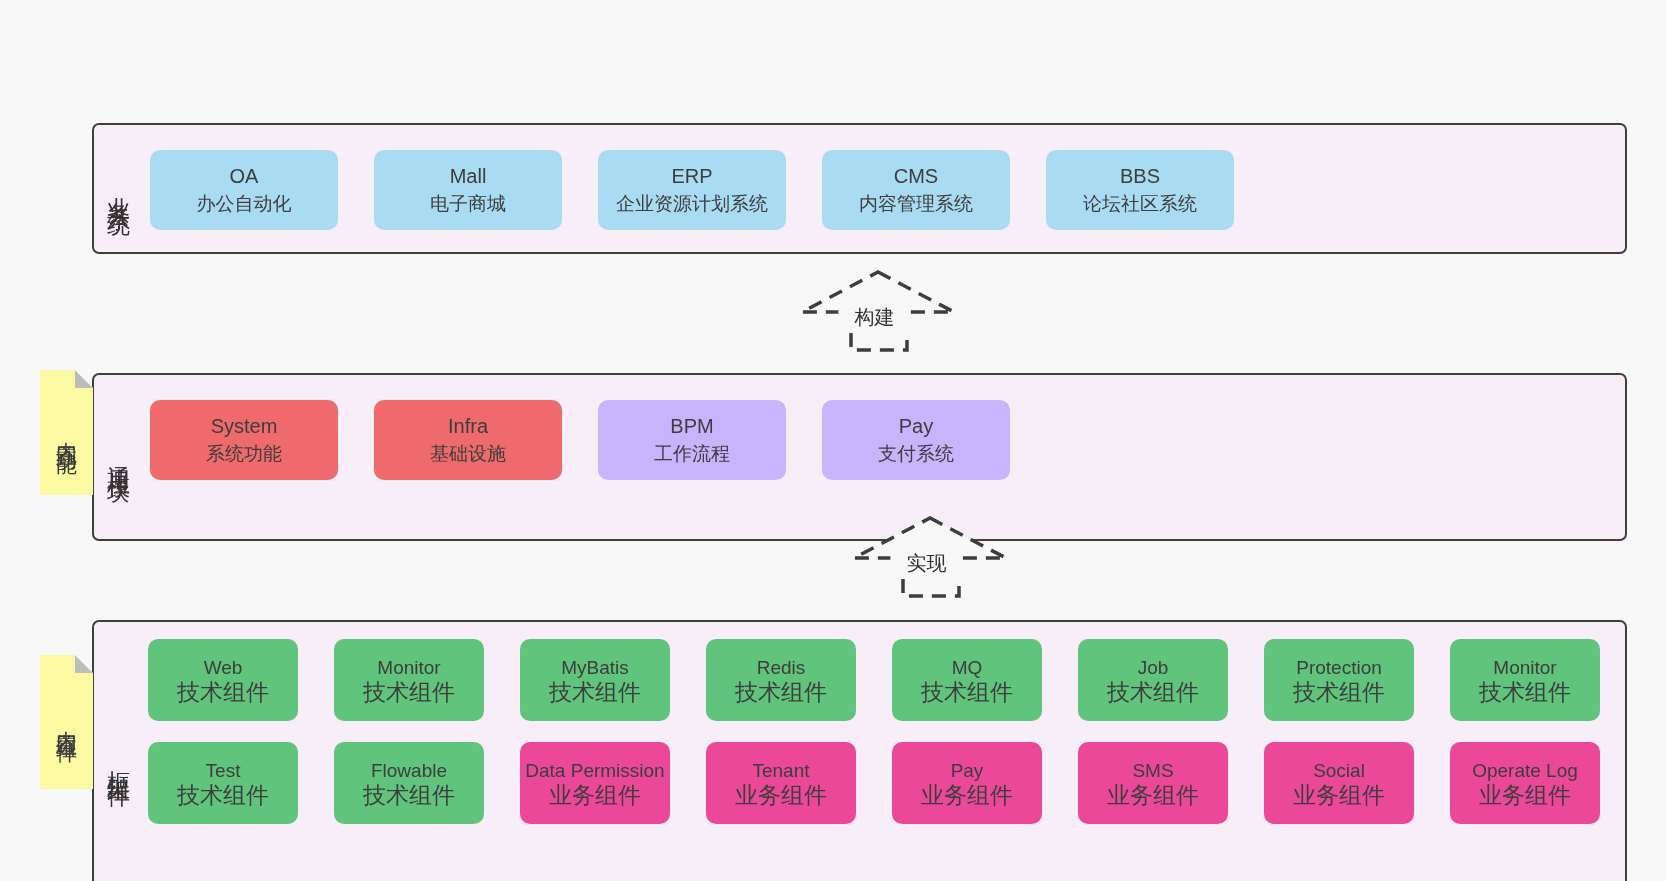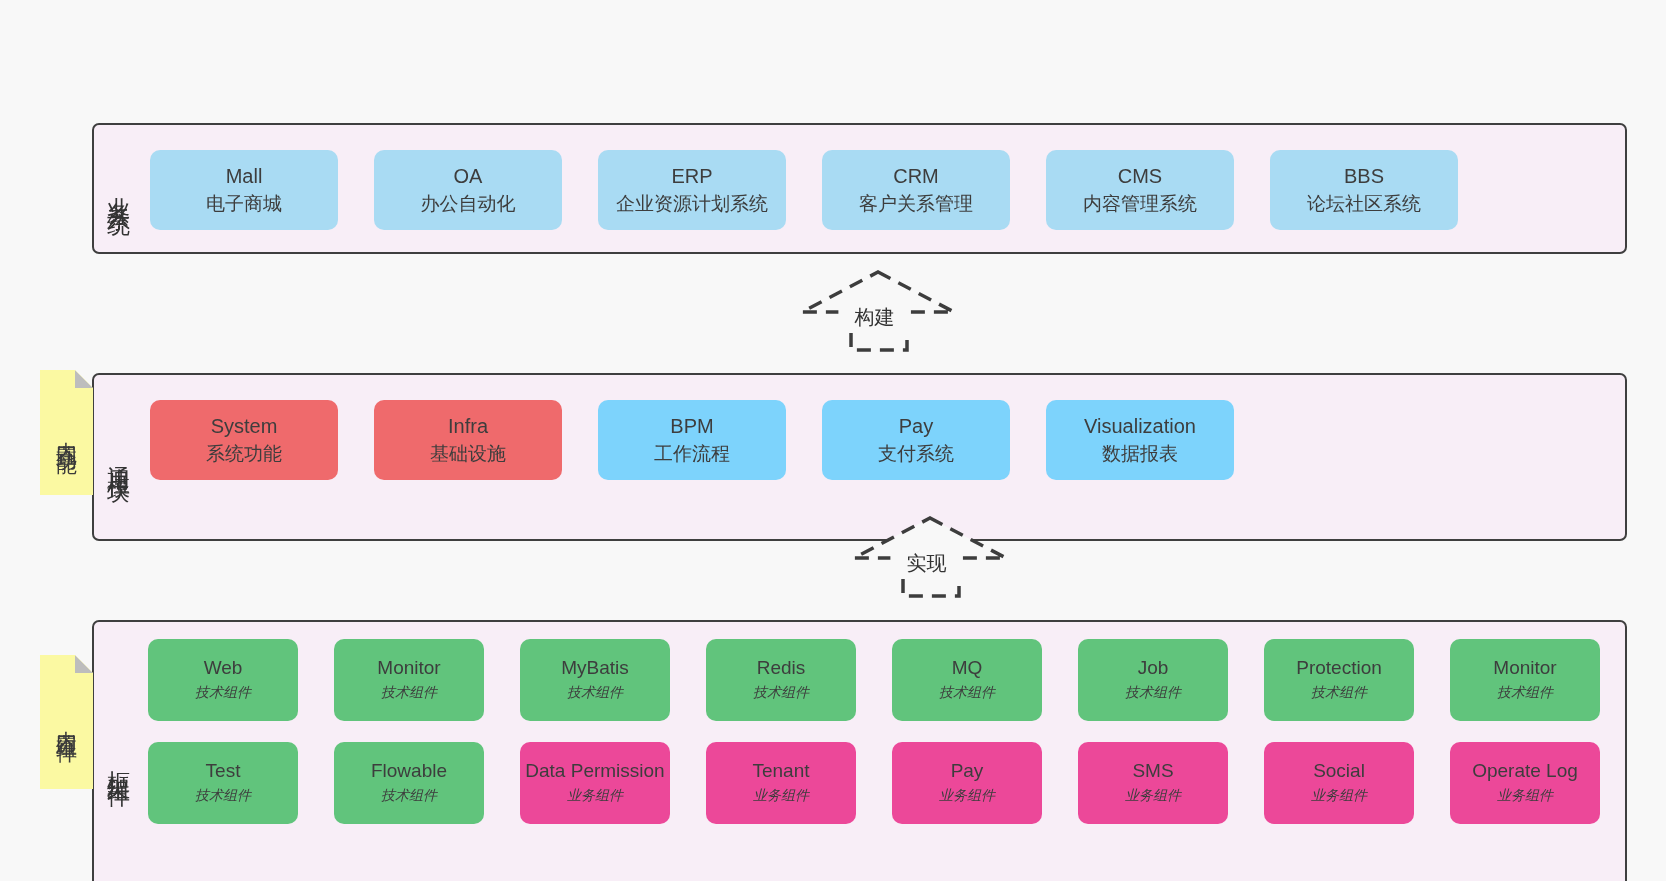--- a/index.html
+++ b/index.html
@@ -39,24 +39,24 @@
 
   .box{
     border-radius:10px;
     display:flex;flex-direction:column;
     align-items:center;justify-content:center;
     text-align:center;color:#3d3d3d;
   }
   #layer1 .box,#layer2 .box{width:188px;height:80px;font-size:20px;line-height:27px;}
   #layer3 .box{width:150px;height:82px;font-size:19px;line-height:25px;}
   #layer1 .box .sub,#layer2 .box .sub{font-size:19px;}
-  #layer3 .box .sub{font-size:14px;font-style:italic;}
+  #layer3 .box .sub{font-size:23px;}
   .blue{background:#a9dbf3;}
   .red{background:#ef6a6c;}
-  .pink{background:#7dd3fc;}
+  .pink{background:#c4b5fd;}
   .green{background:#61c47c;}
   .lightgreen{background:#ec4899;}
 
   
   .note{
     position:absolute;width:53px;
     background:#fbf9a2;z-index:3;
     clip-path:polygon(0 0, calc(100% - 18px) 0, 100% 18px, 100% 100%, 0 100%);
     display:flex;align-items:center;justify-content:center;
   }
@@ -87,34 +87,30 @@
 </head>
 <body>
 
 <div class="canvas">
 
   <section class="layer" id="layer1">
     <div class="vlabel">业务系统</div>
     <div class="boxes">
         <div class="box-row">
           <div class="box blue">
+            <span class="title">OA</span>
+            <span class="sub">办公自动化</span>
+          </div>
+          <div class="box blue">
             <span class="title">Mall</span>
             <span class="sub">电子商城</span>
           </div>
           <div class="box blue">
-            <span class="title">OA</span>
-            <span class="sub">办公自动化</span>
-          </div>
-          <div class="box blue">
             <span class="title">ERP</span>
             <span class="sub">企业资源计划系统</span>
-          </div>
-          <div class="box blue">
-            <span class="title">CRM</span>
-            <span class="sub">客户关系管理</span>
           </div>
           <div class="box blue">
             <span class="title">CMS</span>
             <span class="sub">内容管理系统</span>
           </div>
           <div class="box blue">
             <span class="title">BBS</span>
             <span class="sub">论坛社区系统</span>
           </div>
         </div>
@@ -141,24 +137,20 @@
             <span class="sub">基础设施</span>
           </div>
           <div class="box pink">
             <span class="title">BPM</span>
             <span class="sub">工作流程</span>
           </div>
           <div class="box pink">
             <span class="title">Pay</span>
             <span class="sub">支付系统</span>
           </div>
-          <div class="box pink">
-            <span class="title">Visualization</span>
-            <span class="sub">数据报表</span>
-          </div>
         </div>
       </div>
   </section>
 
   <div class="arrow" id="arrow2">
     <svg width="160" height="86" viewBox="0 0 160 86">
       <polygon points="80,4 156,44 109,44 109,82 53,82 53,44 4,44" fill="#f8f8f8" stroke="#3d3d3d" stroke-width="3.5" stroke-dasharray="14 9" stroke-linejoin="miter"></polygon>
     </svg>
     <span class="arrow-label">实现</span>
   </div>

